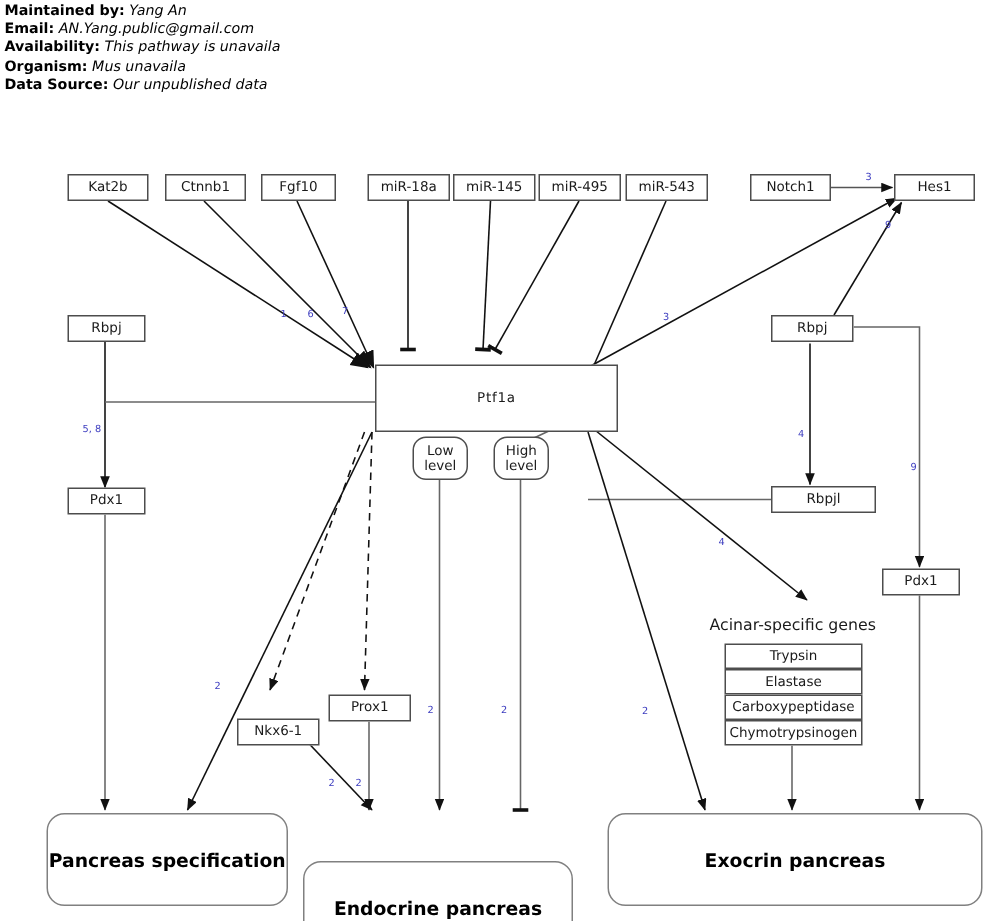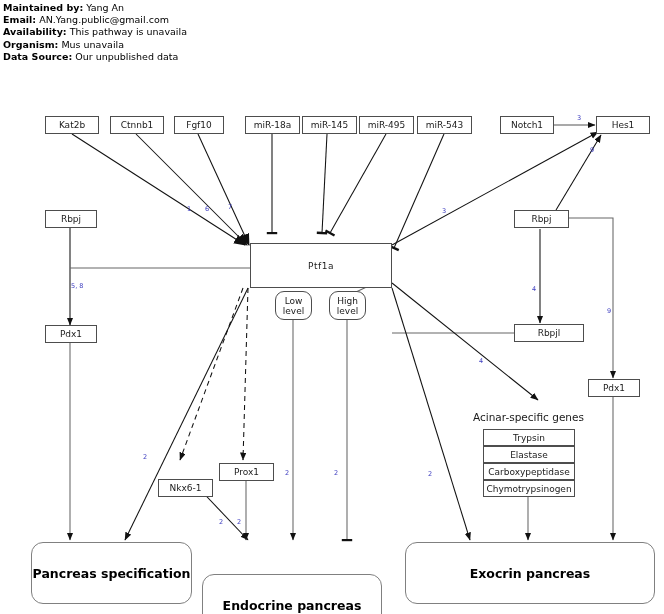--- a/index.html
+++ b/index.html
@@ -9,21 +9,21 @@
     font-family:"DejaVu Sans","Liberation Sans",sans-serif;
     position:relative;
     overflow:hidden;
   }
   #stage{position:absolute;left:0;top:0;width:664px;height:614px;}
   #svg-layer{position:absolute;left:0;top:0;width:664px;height:614px;}
 
   .meta{position:absolute;left:3px;top:2px;font-size:9.5px;color:#000;line-height:12.2px;}
   .meta div{white-space:nowrap;}
   .meta b{font-weight:bold;}
-  .meta span.v{font-weight:normal;}
+  .meta span.v{font-weight:normal;font-style:italic;}
 
   .node{
     position:absolute;
     box-sizing:border-box;
     background:#ffffff;
     border:1px solid #4d4d4d;
     font-size:9px;
     color:#1a1a1a;
     display:flex;align-items:center;justify-content:center;
     text-align:center;
@@ -166,21 +166,21 @@
   <div class="node gene" style="left:245px;top:116px;width:55px;">miR-18a</div>
   <div class="node gene" style="left:302px;top:116px;width:55px;">miR-145</div>
   <div class="node gene" style="left:359px;top:116px;width:55px;">miR-495</div>
   <div class="node gene" style="left:417px;top:116px;width:55px;">miR-543</div>
   <div class="node gene" style="left:500px;top:116px;width:54px;">Notch1</div>
   <div class="node gene" style="left:596px;top:116px;width:54px;">Hes1</div>
 
   <div class="node gene" style="left:45px;top:210px;width:52px;">Rbpj</div>
   <div class="node gene" style="left:514px;top:210px;width:55px;">Rbpj</div>
 
-  <div class="node ptf1a" style="left:250px;top:243px;width:142px;height:45px;">Ptf1a</div>
+  <div class="node ptf1a" style="left:250px;top:243px;width:162px;height:45px;">Ptf1a</div>
 
   <div class="node level" style="left:275px;top:291px;width:37px;height:29px;">
     <span>Low</span>
     <span>level</span>
   </div>
   <div class="node level" style="left:329px;top:291px;width:37px;height:29px;">
     <span>High</span>
     <span>level</span>
   </div>
 
@@ -200,21 +200,21 @@
   <div class="node outcome" style="left:31px;top:542px;width:161px;height:62px;">Pancreas specification</div>
   <div class="node outcome" style="left:202px;top:574px;width:180px;height:62px;">Endocrine pancreas</div>
   <div class="node outcome" style="left:405px;top:542px;width:250px;height:62px;">Exocrin pancreas</div>
 
   <div class="edge-label" style="left:187px;top:205px;">1</div>
   <div class="edge-label" style="left:205px;top:205px;">6</div>
   <div class="edge-label" style="left:228px;top:203px;">7</div>
   <div class="edge-label" style="left:577px;top:114px;">3</div>
   <div class="edge-label" style="left:590px;top:146px;">9</div>
   <div class="edge-label" style="left:442px;top:207px;">3</div>
-  <div class="edge-label" style="left:55px;top:282px;margin-left:16px;">5, 8</div>
+  <div class="edge-label" style="left:55px;top:282px;">5, 8</div>
   <div class="edge-label" style="left:532px;top:285px;">4</div>
   <div class="edge-label" style="left:607px;top:307px;">9</div>
   <div class="edge-label" style="left:479px;top:357px;">4</div>
   <div class="edge-label" style="left:143px;top:453px;">2</div>
   <div class="edge-label" style="left:428px;top:470px;">2</div>
   <div class="edge-label" style="left:219px;top:518px;">2</div>
   <div class="edge-label" style="left:237px;top:518px;">2</div>
   <div class="edge-label" style="left:285px;top:469px;">2</div>
   <div class="edge-label" style="left:334px;top:469px;">2</div>
 

